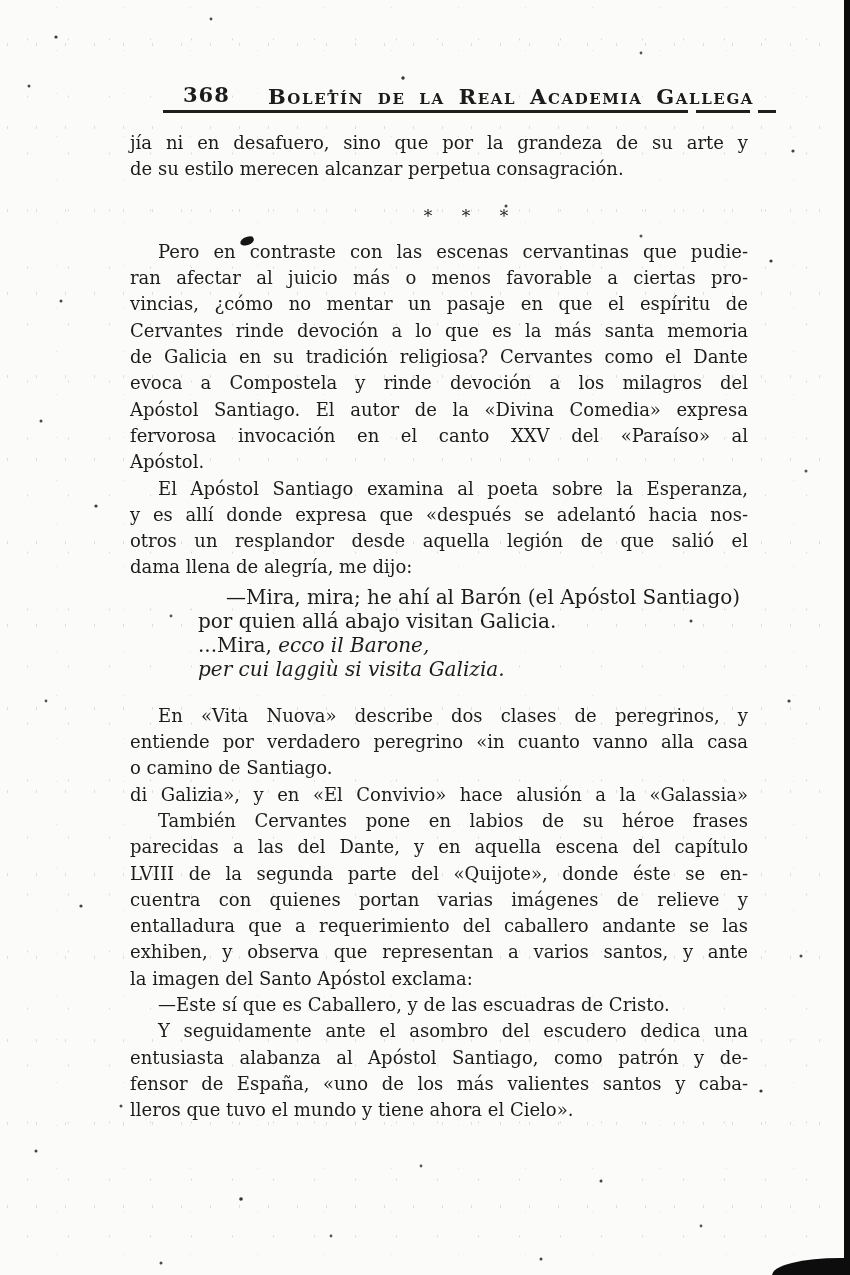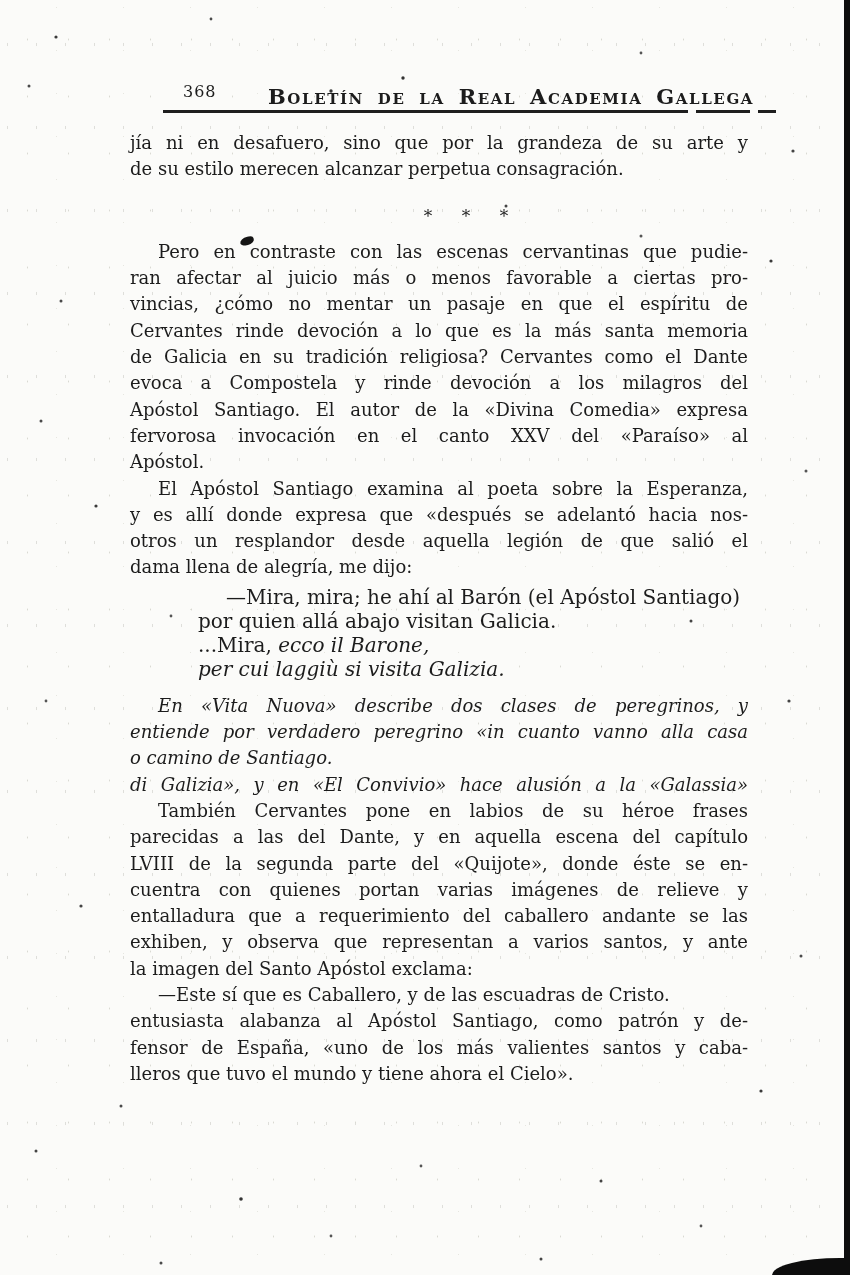--- a/index.html
+++ b/index.html
@@ -14,21 +14,21 @@
       radial-gradient(#dededa 0.5px, transparent 0.7px);
     background-size: 41px 57px, 67px 43px, 29px 83px;
     background-position: 7px 11px, 23px 29px, 51px 3px;
     overflow:hidden;
     color:#1c1c1c;
     font-family:"DejaVu Serif","Liberation Serif",serif;
   }
   
   .page-number{
     position:absolute;left:183px;top:82px;
-    font-size:16px;letter-spacing:1px;
+    font-size:21px;letter-spacing:1px;font-weight:bold;
   }
   .running-title{
     position:absolute;left:268px;top:84px;
     font-size:21px;font-weight:bold;
     font-variant:small-caps;
     letter-spacing:1.6px;word-spacing:5px;
     white-space:nowrap;
   }
   .rule-seg{position:absolute;background:#1e1e1e;height:2.5px;}
   .rule-1{left:163px;top:110px;width:525px;}
@@ -43,21 +43,21 @@
   .line{
     line-height:26.3px;
     white-space:nowrap;
     text-align:justify;
     text-align-last:justify;
   }
   .line-last{text-align-last:left;}
   .para .line-first{text-indent:28px;}
   .para.continuation .line-first{text-indent:0;}
   .para.p2{margin-top:10px;}
-  .para.p4{margin-top:12px;font-style:italic;}
+  .para.p4{margin-top:22px;}
   .separator{
     margin-top:20px;
     line-height:26.3px;
     text-align:center;
     text-align-last:center;
     position:relative;left:33px;
     letter-spacing:12px;
     font-size:17px;
   }
   .verse{
@@ -148,20 +148,21 @@
         <div class="line">LVIII de la segunda parte del «Quijote», donde éste se en-</div>
         <div class="line">cuentra con quienes portan varias imágenes de relieve y</div>
         <div class="line">entalladura que a requerimiento del caballero andante se las</div>
         <div class="line">exhiben, y observa que representan a varios santos, y ante</div>
         <div class="line line-last">la imagen del Santo Apóstol exclama:</div>
       </div>
     <div class="para">
         <div class="line line-first line-last">—Este sí que es Caballero, y de las escuadras de Cristo.</div>
       </div>
     <div class="para">
+        <div class="line line-first">Y seguidamente ante el asombro del escudero dedica una</div>
         <div class="line">entusiasta alabanza al Apóstol Santiago, como patrón y de-</div>
         <div class="line">fensor de España, «uno de los más valientes santos y caba-</div>
         <div class="line line-last">lleros que tuvo el mundo y tiene ahora el Cielo».</div>
       </div>
   </div>
 
   <div class="ink-blot"></div>
   <div class="speckles"></div>
   <div class="edge-bar"></div>
   <div class="edge-curve"></div>

